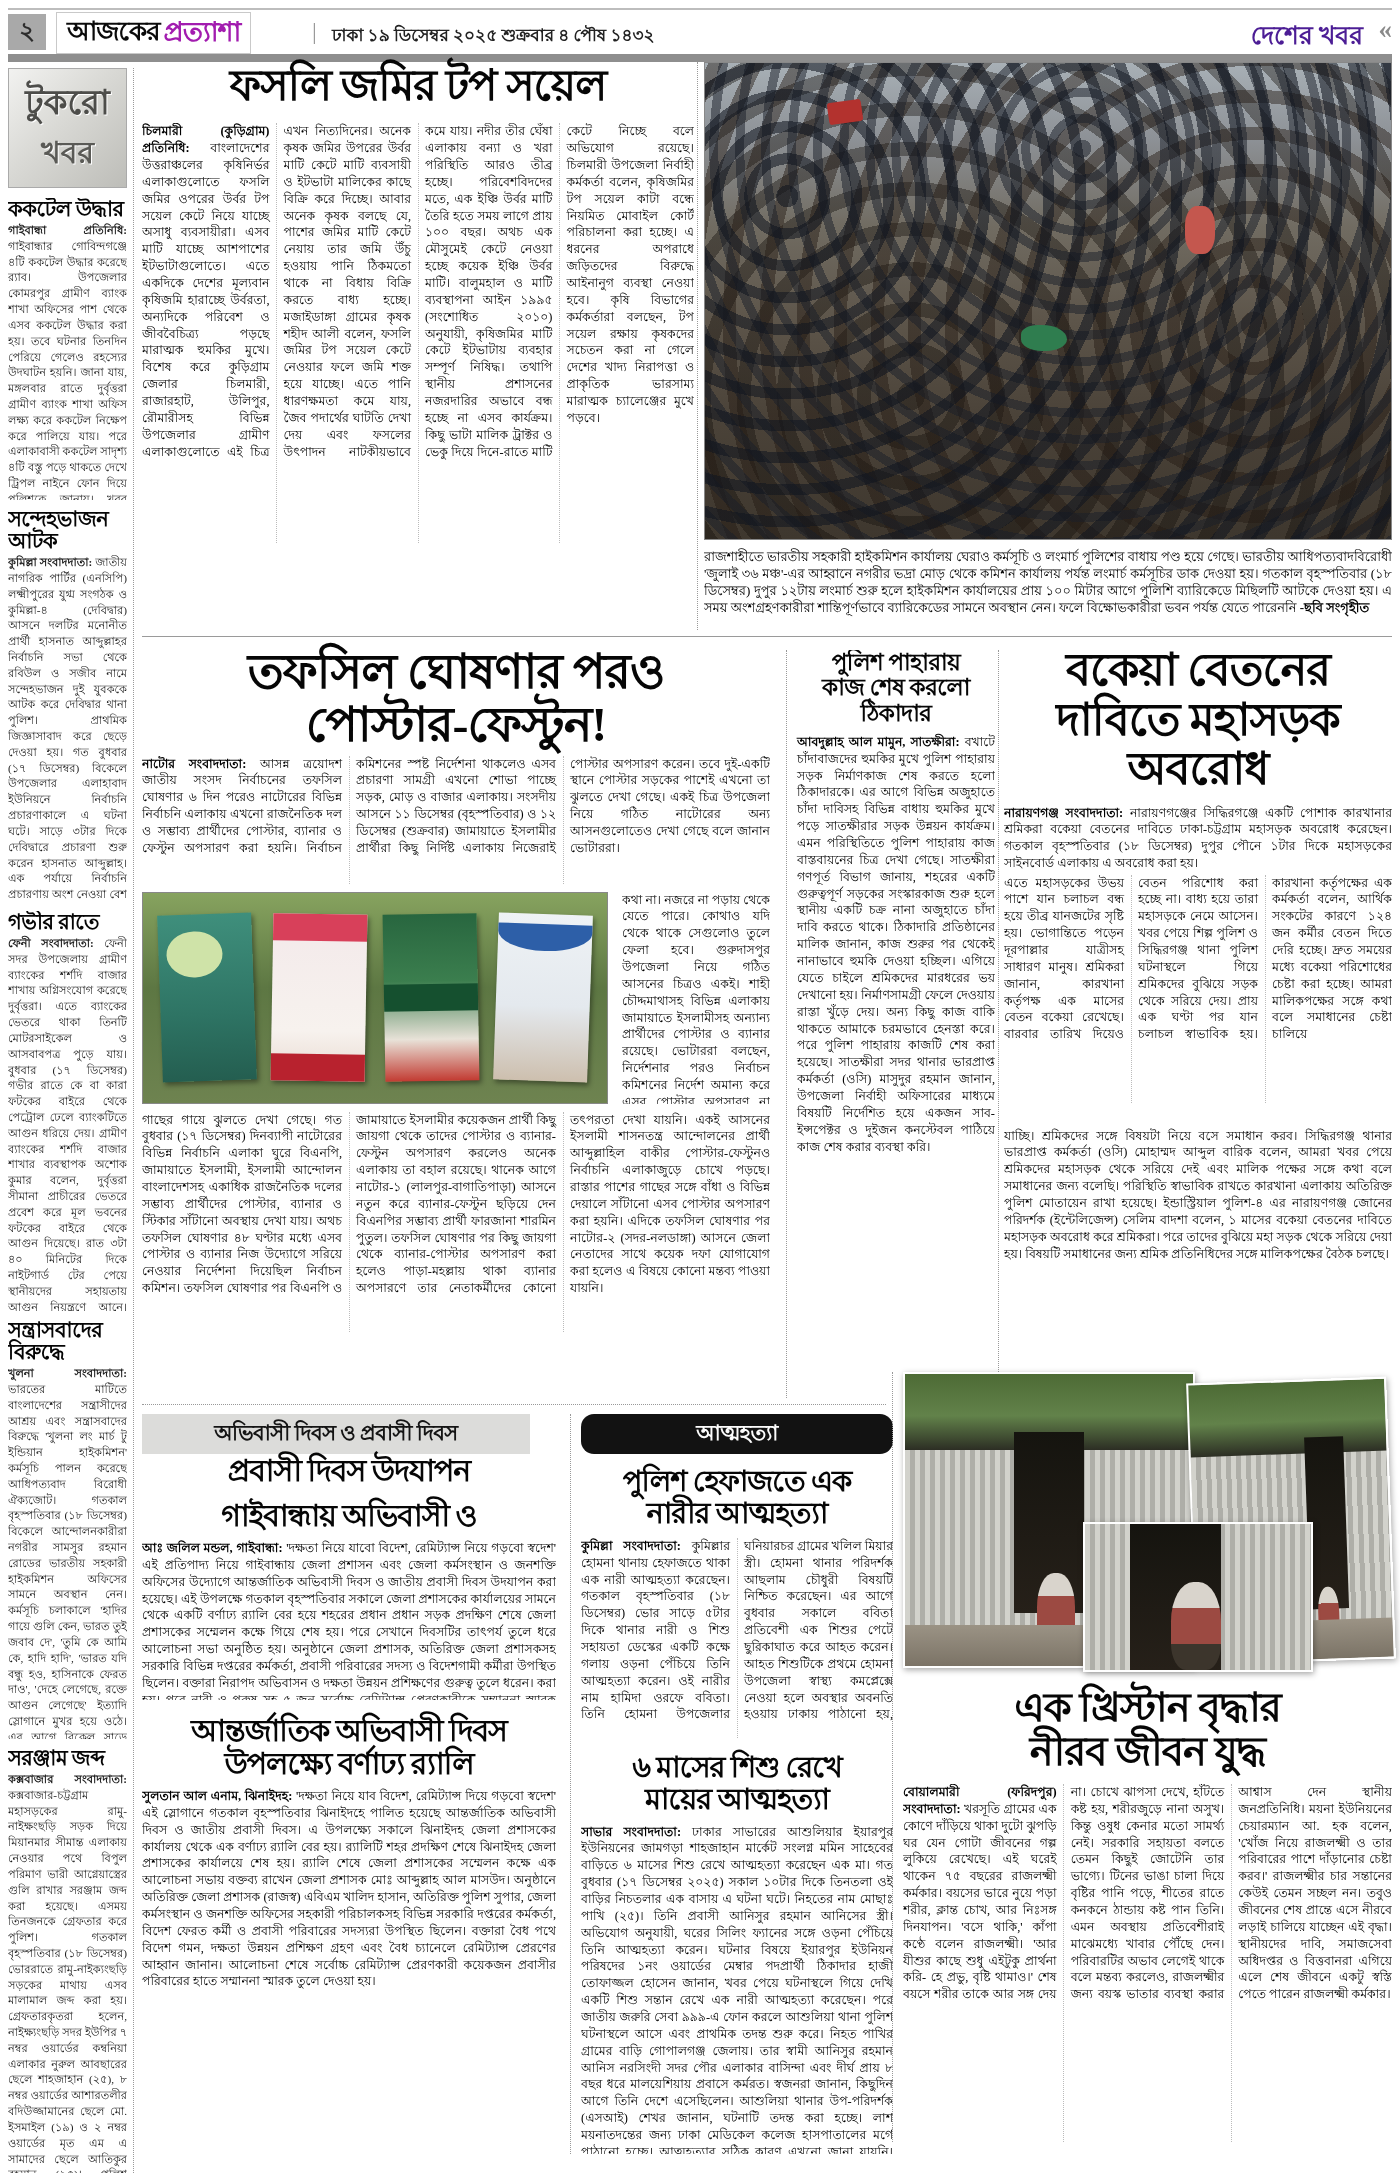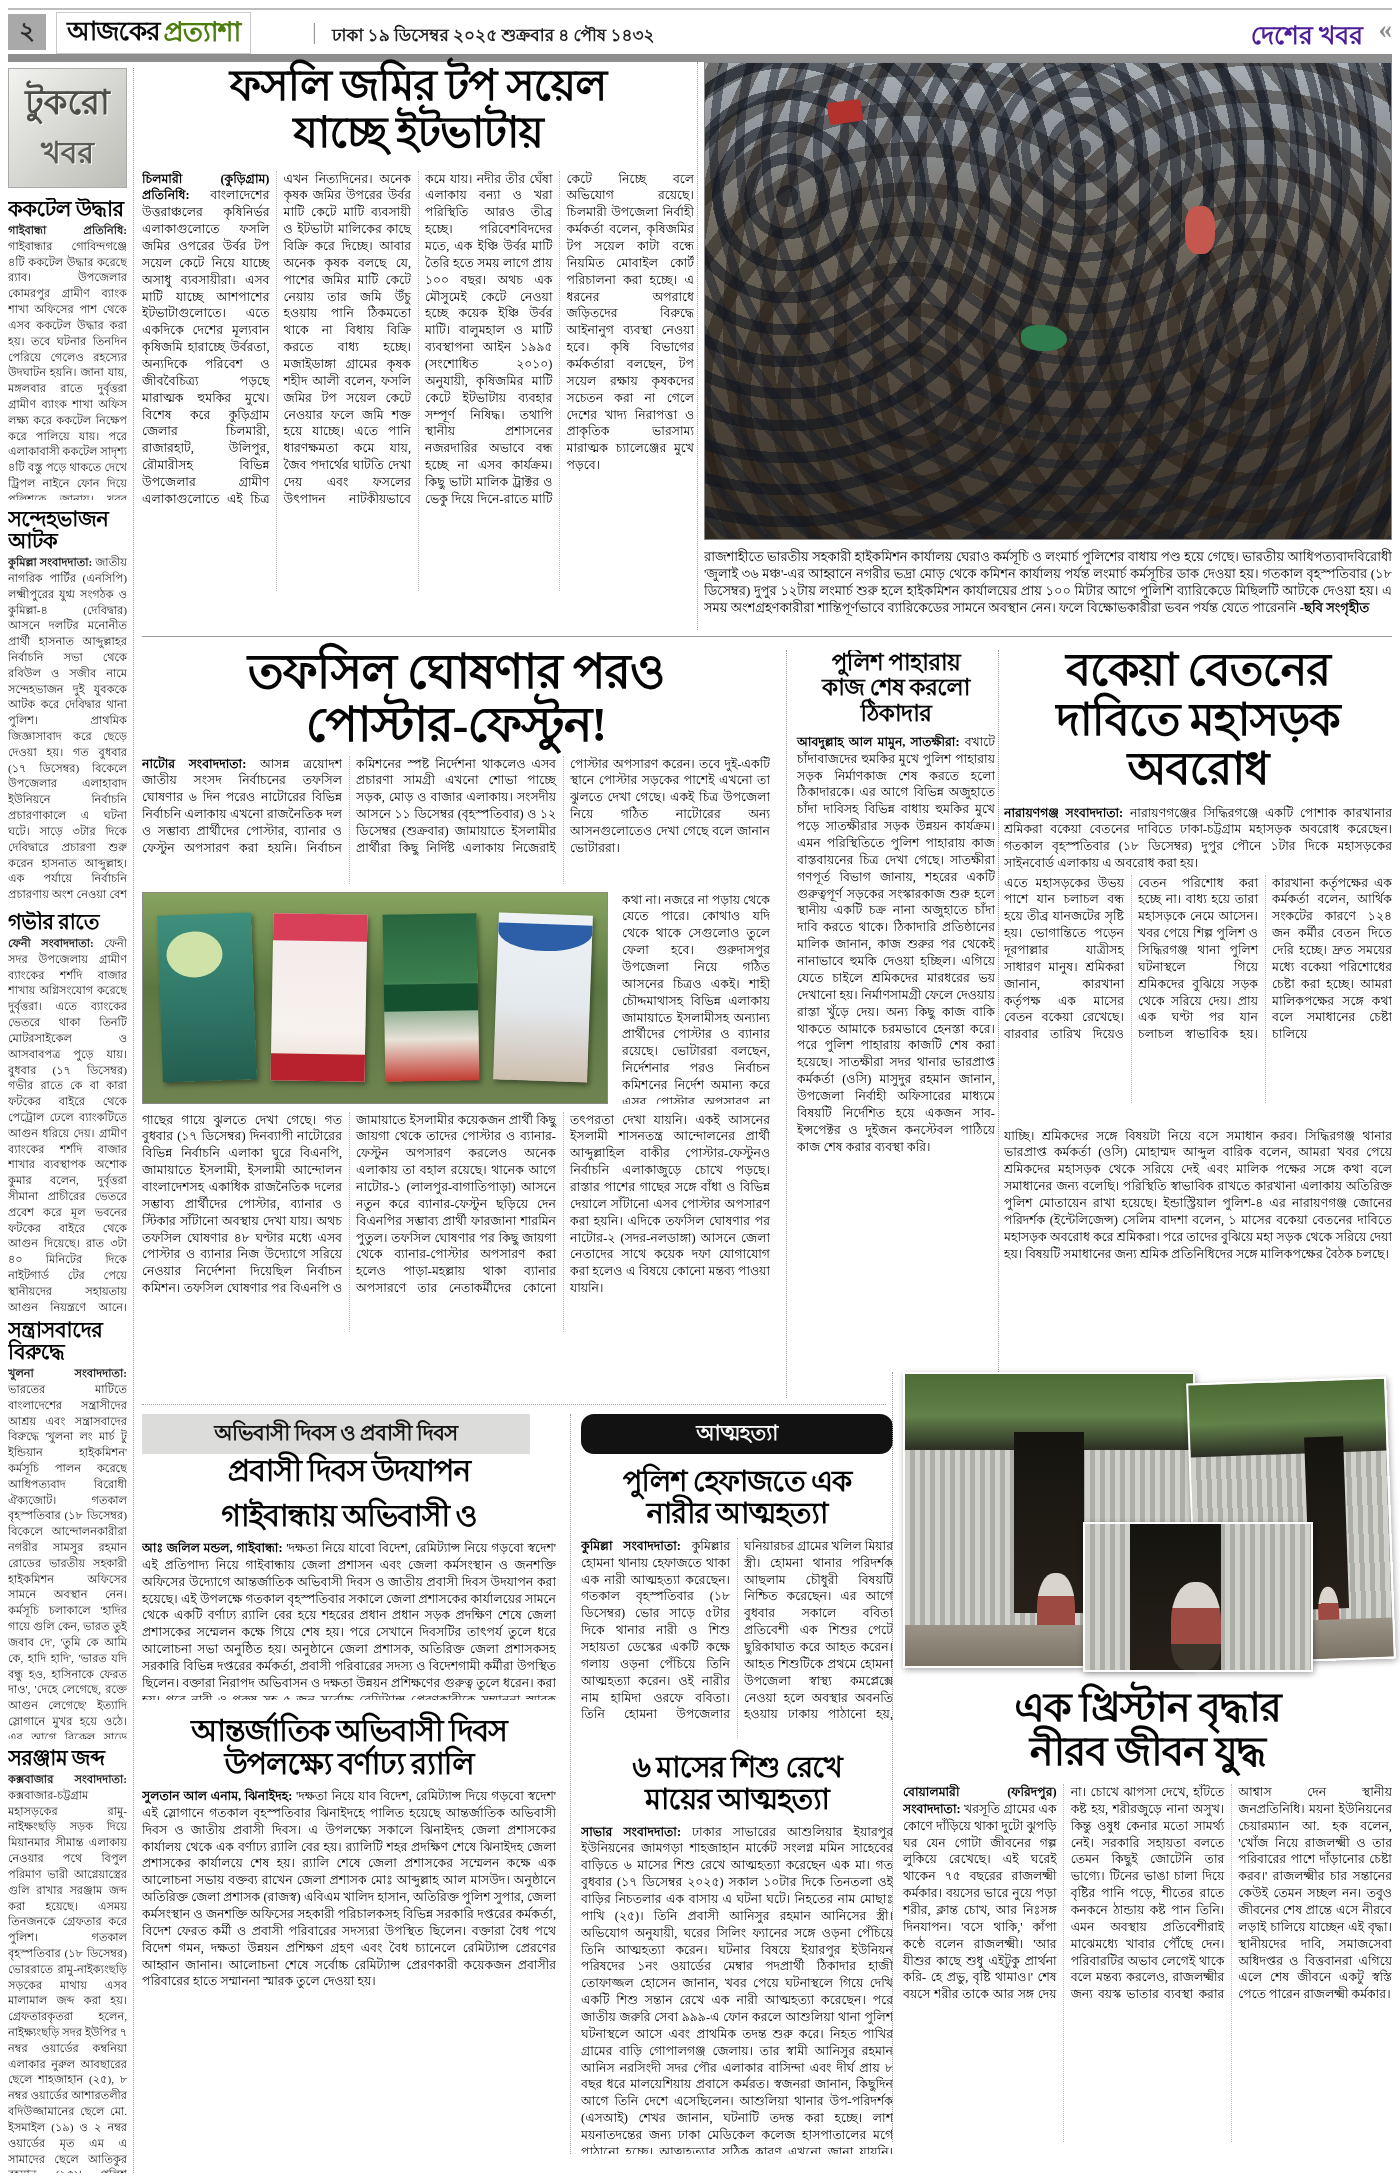--- a/index.html
+++ b/index.html
@@ -7,21 +7,21 @@
         font-family:"Liberation Serif","DejaVu Serif",serif;color:#111;overflow:hidden;}
   .abs{position:absolute;}
   .hline{position:absolute;background:#9a9a9a;height:1px;}
   .vdot{position:absolute;width:0;border-left:1px dotted #999;}
   
   .pageno{position:absolute;left:8px;top:14px;width:38px;height:36px;background:#a9a9a9;
           color:#2c2c2c;font-weight:bold;font-size:24px;display:flex;align-items:center;justify-content:center;}
   .logo-box{position:absolute;left:56px;top:12px;height:40px;border:1px solid #c9c9c9;background:#fff;
             display:flex;align-items:center;padding:0 10px;gap:4px;}
   .logo-black{font-weight:bold;font-size:26px;color:#0a0a0a;letter-spacing:-1px;}
-  .logo-red{font-weight:bold;font-size:27px;color:#4d7c0f;letter-spacing:-1px;}
+  .logo-red{font-weight:bold;font-size:27px;color:#a21caf;letter-spacing:-1px;}
   .hdr-sep{position:absolute;left:312px;top:18px;color:#9a9a9a;font-size:24px;}
   .hdr-date{position:absolute;left:332px;top:22px;font-size:17px;color:#222;font-weight:bold;}
   .hdr-section{position:absolute;right:37px;top:16px;font-size:25px;font-weight:bold;color:#4c1d95;}
   .hdr-chev{position:absolute;right:8px;top:14px;font-size:27px;color:#8a8a8a;font-weight:bold;}
   .topbar{position:absolute;left:8px;top:8px;width:1384px;height:2px;background:#bdbdbd;}
   .graybar{position:absolute;left:8px;top:54px;width:1384px;height:8px;background:#8e8e8e;}
   
   .rail{position:absolute;left:8px;top:68px;width:126px;height:2105px;overflow:hidden;
         border-right:1px dotted #999;padding-right:6px;box-sizing:border-box;}
   .masthead{height:118px;border:1px solid #aaa;background:linear-gradient(135deg,#f2f2f0 0%,#d9d9d5 45%,#bdbdb8 100%);
@@ -120,21 +120,20 @@
     <div class="brief" style="height:430px">
       <h3>সরঞ্জাম জব্দ</h3>
       <p><span class="byline">কক্সবাজার সংবাদদাতা:</span>
          <span>কক্সবাজার-চট্টগ্রাম মহাসড়কের রামু-নাইক্ষংছড়ি সড়ক দিয়ে মিয়ানমার সীমান্ত এলাকায় নেওয়ার পথে বিপুল পরিমাণ ভারী আগ্নেয়াস্ত্রের গুলি রাখার সরঞ্জাম জব্দ করা হয়েছে। এসময় তিনজনকে গ্রেফতার করে পুলিশ। গতকাল বৃহস্পতিবার (১৮ ডিসেম্বর) ভোররাতে রামু-নাইক্যংছড়ি সড়কের মাথায় এসব মালামাল জব্দ করা হয়। গ্রেফতারকৃতরা হলেন, নাইক্ষ্যংছড়ি সদর ইউপির ৭ নম্বর ওয়ার্ডের কম্বনিয়া এলাকার নুরুল আবছারের ছেলে শাহজাহান (২৫), ৮ নম্বর ওয়ার্ডের আশারতলীর বদিউজ্জামানের ছেলে মো. ইসমাইল (১৯) ও ২ নম্বর ওয়ার্ডের মৃত এম এ সামাদের ছেলে আতিকুর রহমান (২৫)। পুলিশ জানায়, জব্দকৃত এক হাজার ৬০০ পিস বাউন্ডলি (সামরিক বাহিনীর পোশাকে ব্যবহৃত অস্ত্রের ম্যাগাজিন রাখার বেল্ট) পাওয়া যায়।</span></p>
     </div>
 
   </div>
 
   <div class="abs" style="left:142px;top:62px;width:552px;">
     <div class="headline" style="font-size:43px">ফসলি জমির টপ সয়েল</div>
-    <div class="headline" style="font-size:43px">যাচ্ছে ইটভাটায়</div>
     <div class="bt cols4 clip" style="margin-top:14px;height:420px">
       <p><span class="byline">চিলমারী (কুড়িগ্রাম) প্রতিনিধি:</span>
          <span>বাংলাদেশের উত্তরাঞ্চলের কৃষিনির্ভর এলাকাগুলোতে ফসলি জমির ওপরের উর্বর টপ সয়েল কেটে নিয়ে যাচ্ছে অসাধু ব্যবসায়ীরা। এসব মাটি যাচ্ছে আশপাশের ইটভাটাগুলোতে। এতে একদিকে দেশের মূল্যবান কৃষিজমি হারাচ্ছে উর্বরতা, অন্যদিকে পরিবেশ ও জীববৈচিত্র্য পড়ছে মারাত্মক হুমকির মুখে। বিশেষ করে কুড়িগ্রাম জেলার চিলমারী, রাজারহাট, উলিপুর, রৌমারীসহ বিভিন্ন উপজেলার গ্রামীণ এলাকাগুলোতে এই চিত্র এখন নিত্যদিনের। অনেক কৃষক জমির উপরের উর্বর মাটি কেটে মাটি ব্যবসায়ী ও ইটভাটা মালিকের কাছে বিক্রি করে দিচ্ছে। আবার অনেক কৃষক বলছে যে, পাশের জমির মাটি কেটে নেয়ায় তার জমি উঁচু হওয়ায় পানি ঠিকমতো থাকে না বিধায় বিক্রি করতে বাধ্য হচ্ছে। মজাইডাঙ্গা গ্রামের কৃষক শহীদ আলী বলেন, ফসলি জমির টপ সয়েল কেটে নেওয়ার ফলে জমি শক্ত হয়ে যাচ্ছে। এতে পানি ধারণক্ষমতা কমে যায়, জৈব পদার্থের ঘাটতি দেখা দেয় এবং ফসলের উৎপাদন নাটকীয়ভাবে কমে যায়। নদীর তীর ঘেঁষা এলাকায় বন্যা ও খরা পরিস্থিতি আরও তীব্র হচ্ছে। পরিবেশবিদদের মতে, এক ইঞ্চি উর্বর মাটি তৈরি হতে সময় লাগে প্রায় ১০০ বছর। অথচ এক মৌসুমেই কেটে নেওয়া হচ্ছে কয়েক ইঞ্চি উর্বর মাটি। বালুমহাল ও মাটি ব্যবস্থাপনা আইন ১৯৯৫ (সংশোধিত ২০১০) অনুযায়ী, কৃষিজমির মাটি কেটে ইটভাটায় ব্যবহার সম্পূর্ণ নিষিদ্ধ। তথাপি স্থানীয় প্রশাসনের নজরদারির অভাবে বন্ধ হচ্ছে না এসব কার্যক্রম। কিছু ভাটা মালিক ট্রাক্টর ও ভেকু দিয়ে দিনে-রাতে মাটি কেটে নিচ্ছে বলে অভিযোগ রয়েছে। চিলমারী উপজেলা নির্বাহী কর্মকর্তা বলেন, কৃষিজমির টপ সয়েল কাটা বন্ধে নিয়মিত মোবাইল কোর্ট পরিচালনা করা হচ্ছে। এ ধরনের অপরাধে জড়িতদের বিরুদ্ধে আইনানুগ ব্যবস্থা নেওয়া হবে। কৃষি বিভাগের কর্মকর্তারা বলছেন, টপ সয়েল রক্ষায় কৃষকদের সচেতন করা না গেলে দেশের খাদ্য নিরাপত্তা ও প্রাকৃতিক ভারসাম্য মারাত্মক চ্যালেঞ্জের মুখে পড়বে।</span></p>
     </div>
   </div>
   <div class="vdot" style="left:697px;top:62px;height:568px"></div>
 
   <div class="abs photo protest" style="left:704px;top:62px;width:688px;height:478px">
     <div class="crowd"></div>
     <div class="flag-red"></div>

